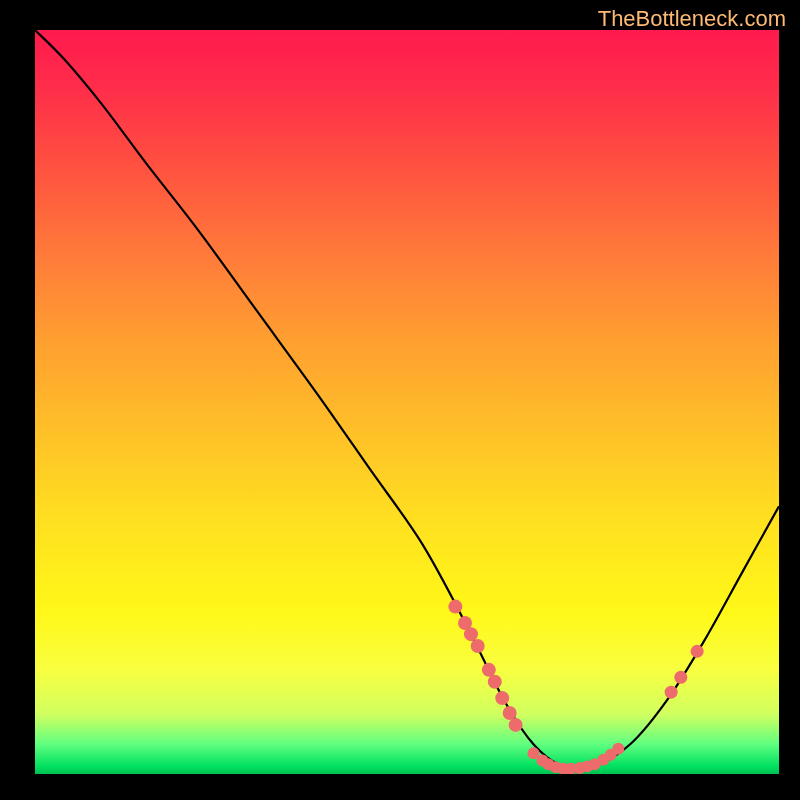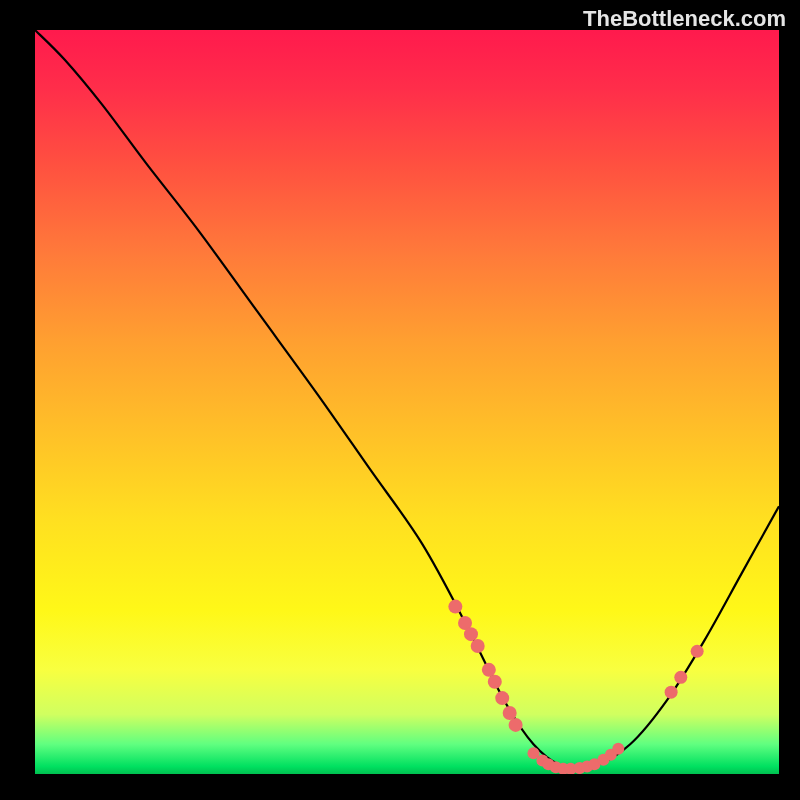--- a/index.html
+++ b/index.html
@@ -7,23 +7,23 @@
     width: 800px;
     height: 800px;
     background: #000;
     position: relative;
     font-family: Arial, sans-serif;
   }
   .watermark {
     position: absolute;
     top: 6px;
     right: 14px;
-    color: #e5e5e5;
+    color: #fdba74;
     font-size: 22px;
-    font-weight: bold;
+    font-weight: normal;
     z-index: 10;
   }
   .plot-area {
     position: absolute;
     left: 35px;
     top: 30px;
     width: 744px;
     height: 744px;
     overflow: hidden;
   }

